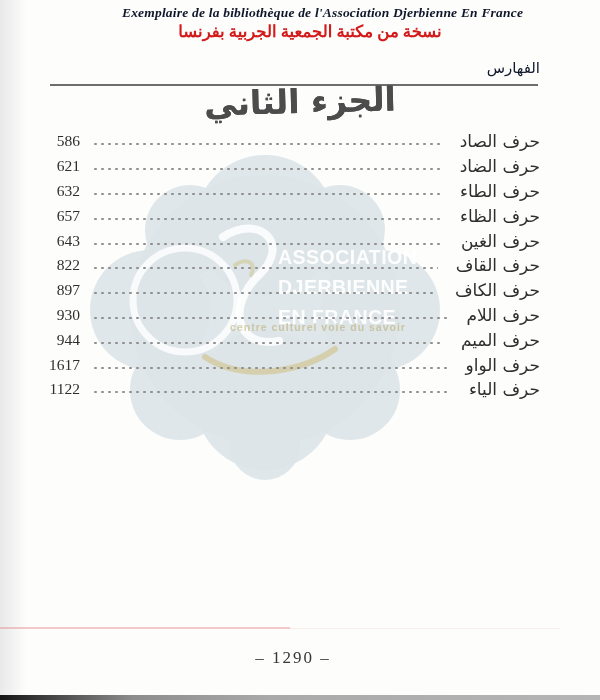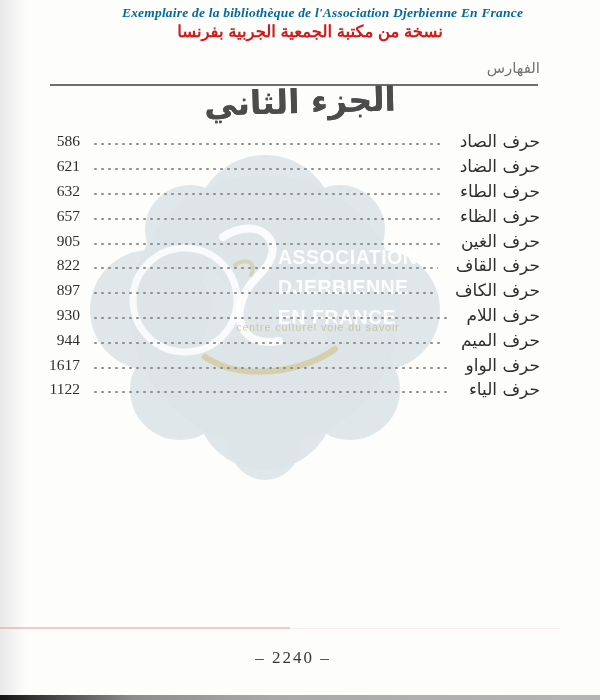--- a/index.html
+++ b/index.html
@@ -13,37 +13,37 @@
   .bottom-edge{position:absolute;left:0;bottom:0;width:600px;height:5px;
     background:linear-gradient(to right,#141414 0%,#3c3c3c 7%,#8c8c8c 22%,#a9a9a9 45%,#b5b5b5 100%);}
   .pink-line{position:absolute;top:627px;left:0;width:290px;height:2px;
     background:rgba(226,138,138,.45);}
   .pink-line2{position:absolute;top:628px;left:290px;width:270px;height:1px;
     background:rgba(226,150,150,.15);}
 
   
   .stamp{position:absolute;top:5px;left:0;width:600px;text-align:center;}
   .stamp-fr{font-family:"Liberation Serif",serif;font-style:italic;font-weight:bold;
-    font-size:13.5px;color:#0369a1;letter-spacing:.2px;margin-left:45px;}
-  .stamp-ar{font-family:Liberation Sans, sans-serif;font-weight:bold;font-size:16.5px;
+    font-size:13.5px;color:#0f172a;letter-spacing:.2px;margin-left:45px;}
+  .stamp-ar{font-family:Liberation Serif, serif;font-weight:bold;font-size:16.5px;
     color:#d31a1a;direction:rtl;margin-top:1px;padding-left:20px;}
 
   
   .header-label{position:absolute;top:59px;right:60px;font-family:"DejaVu Sans",sans-serif;
-    font-size:15px;color:#737373;direction:rtl;}
+    font-size:15px;color:#0f172a;direction:rtl;}
   .header-rule{position:absolute;top:84px;left:50px;width:488px;height:2px;background:#6e6e6e;}
 
   
   .watermark{position:absolute;left:85px;top:145px;width:360px;height:340px;z-index:1;}
   .wm-svg{position:absolute;left:0;top:0;}
   .wm-text{position:absolute;left:193px;top:97px;font-family:"Liberation Sans",sans-serif;
     font-weight:bold;font-size:21px;line-height:30px;color:rgba(255,255,255,.93);
     letter-spacing:.5px;transform:scaleX(.93);transform-origin:left top;white-space:nowrap;}
   .wm-tagline{position:absolute;left:128px;top:176px;width:210px;text-align:center;
-    font-family:"Liberation Sans",sans-serif;font-weight:normal;font-size:10.5px;
+    font-family:"Liberation Sans",sans-serif;font-weight:bold;font-size:10.5px;
     letter-spacing:1px;color:rgba(182,166,96,.5);white-space:nowrap;}
 
   
   .title{position:absolute;top:82px;left:0;width:600px;text-align:center;z-index:2;
     font-family:"DejaVu Sans",sans-serif;font-weight:bold;font-size:33px;color:#4c4c4c;
     direction:rtl;transform:rotate(-1.5deg);text-shadow:0 0 .6px #4c4c4c;}
 
   
   .toc{position:absolute;top:129px;left:0;right:0;padding:0 60px 0 38px;z-index:2;}
   .toc-row{display:flex;align-items:center;height:24.8px;}
@@ -125,21 +125,21 @@
   </div>
 
   <div class="toc-row">
     <span class="toc-num">657</span>
     <span class="toc-dots"></span>
     <span class="toc-label">حرف الظاء</span>
   </div>
 
 
   <div class="toc-row">
-    <span class="toc-num">905</span>
+    <span class="toc-num">643</span>
     <span class="toc-dots"></span>
     <span class="toc-label">حرف الغين</span>
   </div>
 
 
   <div class="toc-row">
     <span class="toc-num">822</span>
     <span class="toc-dots"></span>
     <span class="toc-label">حرف القاف</span>
   </div>
@@ -173,16 +173,16 @@
   <div class="toc-row">
     <span class="toc-num">1122</span>
     <span class="toc-dots"></span>
     <span class="toc-label">حرف الياء</span>
   </div>
 </div>
 
   <div class="pink-line"></div>
   <div class="pink-line2"></div>
 
-  <div class="page-number">– 2240 –</div>
+  <div class="page-number">– 1290 –</div>
 
   <div class="bottom-edge"></div>
 </div>
 
 </body></html>

